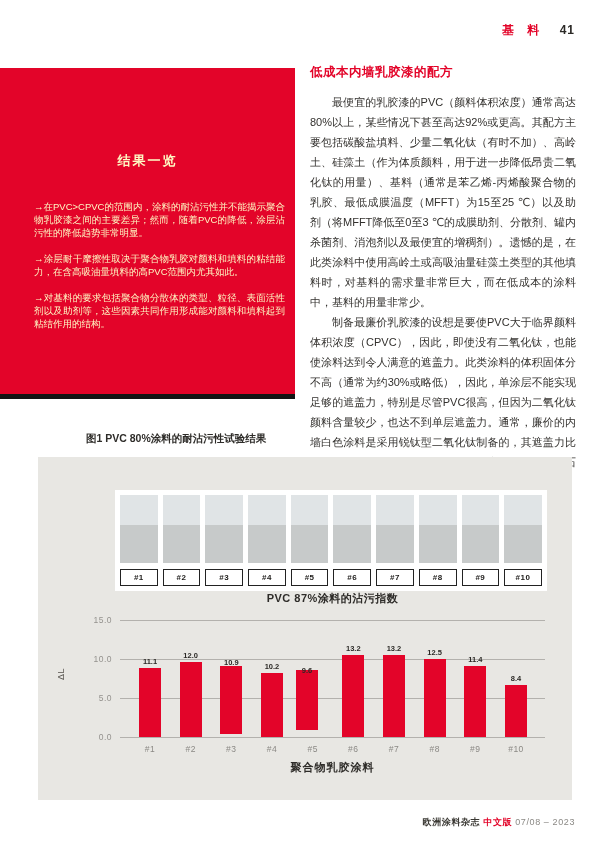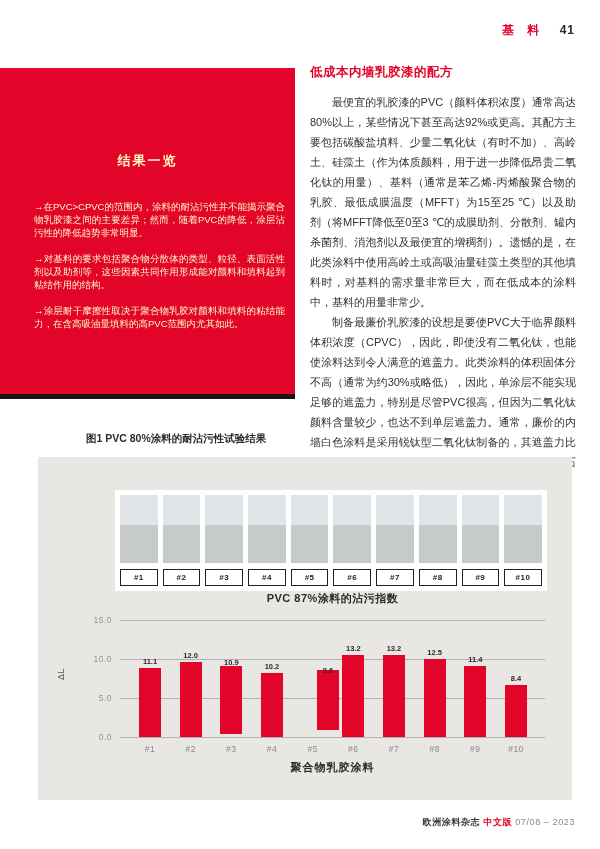--- a/index.html
+++ b/index.html
@@ -107,22 +107,22 @@
 
   <div class="header">
     <span class="section">基 料</span>
     <span class="pagenum">41</span>
   </div>
 
   <div class="results-box">
     <div class="results-title">结果一览</div>
     <div class="results-bullets">
         <p>→在PVC&gt;CPVC的范围内，涂料的耐沾污性并不能揭示聚合物乳胶漆之间的主要差异；然而，随着PVC的降低，涂层沾污性的降低趋势非常明显。</p>
+        <p>→涂层耐干摩擦性取决于聚合物乳胶对颜料和填料的粘结能力，在含高吸油量填料的高PVC范围内尤其如此。</p>
         <p>→对基料的要求包括聚合物分散体的类型、粒径、表面活性剂以及助剂等，这些因素共同作用形成能对颜料和填料起到粘结作用的结构。</p>
-        <p>→涂层耐干摩擦性取决于聚合物乳胶对颜料和填料的粘结能力，在含高吸油量填料的高PVC范围内尤其如此。</p>
       </div>
   </div>
 
   <div class="article">
     <div class="article-heading">低成本内墙乳胶漆的配方</div>
     <div id="article-body">
         <p><span>最便宜的乳胶漆的PVC（颜料体积浓度）通常高达80%以上，某些情况下甚至高达92%或更高。其配方主要包括碳酸盐填料、少量二氧化钛（有时不加）、高岭土、硅藻土（作为体质颜料，用于进一步降低昂贵二氧化钛的用量）、基料（通常是苯乙烯-丙烯酸聚合物的乳胶、最低成膜温度（MFFT）为15至25 ℃）以及助剂（将MFFT降低至0至3 ℃的成膜助剂、分散剂、罐内杀菌剂、消泡剂以及最便宜的增稠剂）。遗憾的是，在此类涂料中使用高岭土或高吸油量硅藻土类型的其他填料时，对基料的需求量非常巨大，而在低成本的涂料中，基料的用量非常少。</span></p>
         <p><span>制备最廉价乳胶漆的设想是要使PVC大于临界颜料体积浓度（CPVC），因此，即使没有二氧化钛，也能使涂料达到令人满意的遮盖力。此类涂料的体积固体分不高（通常为约30%或略低），因此，单涂层不能实现足够的遮盖力，特别是尽管PVC很高，但因为二氧化钛颜料含量较少，也达不到单层遮盖力。通常，廉价的内墙白色涂料是采用锐钛型二氧化钛制备的，其遮盖力比金红石型二氧化钛稍差，但价格较便宜。但是，金红石型二</span><span class="cont-icon">❯</span></p>
       </div>
   </div>
@@ -213,21 +213,21 @@
         <div class="bar-group" style="left: 173.333px; top: 211.984px; height: 65px;">
           <div class="bar" style="height: 68.016px; background: rgb(227, 4, 41);"></div>
           <div class="bar-value" style="top: -11px;">10.9</div>
         </div>
         <div class="xtick" style="left: 173.333px; top: 287px;">#3</div>
         <div class="bar-group" style="left: 214px; top: 216.352px; height: 63.648px;">
           <div class="bar" style="height: 63.648px; background: rgb(227, 4, 41);"></div>
           <div class="bar-value" style="top: -11px;">10.2</div>
         </div>
         <div class="xtick" style="left: 214px; top: 287px;">#4</div>
-        <div class="bar-group" style="left: 270px; top: 220.096px; height: 53px;">
+        <div class="bar-group" style="left: 249px; top: 220.096px; height: 53px;">
           <div class="bar" style="height: 59.904px; background: rgb(227, 4, 41);"></div>
           <div class="bar-value" style="top: -11px;">9.6</div>
         </div>
         <div class="xtick" style="left: 254.667px; top: 287px;">#5</div>
         <div class="bar-group" style="left: 295.333px; top: 197.632px; height: 82.368px;">
           <div class="bar" style="height: 82.368px; background: rgb(227, 4, 41);"></div>
           <div class="bar-value" style="top: -11px;">13.2</div>
         </div>
         <div class="xtick" style="left: 295.333px; top: 287px;">#6</div>
         <div class="bar-group" style="left: 336px; top: 197.632px; height: 82.368px;">

